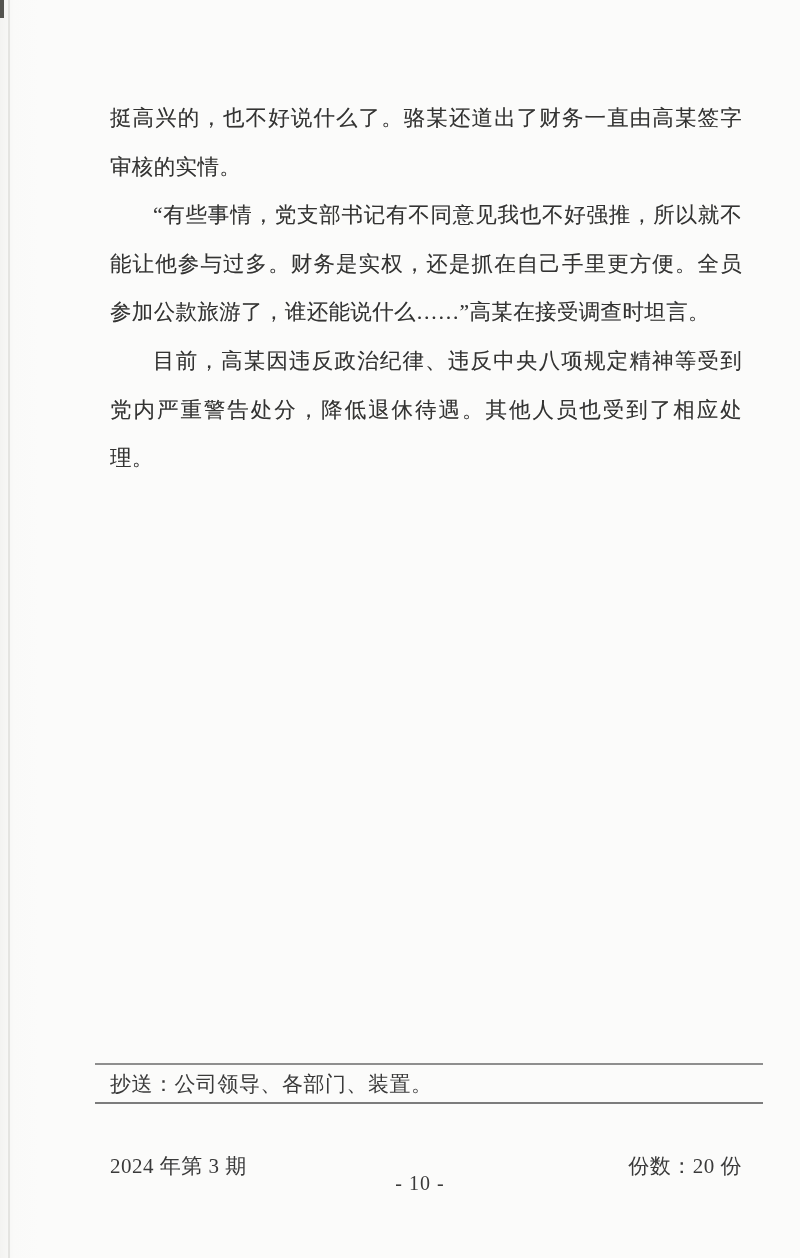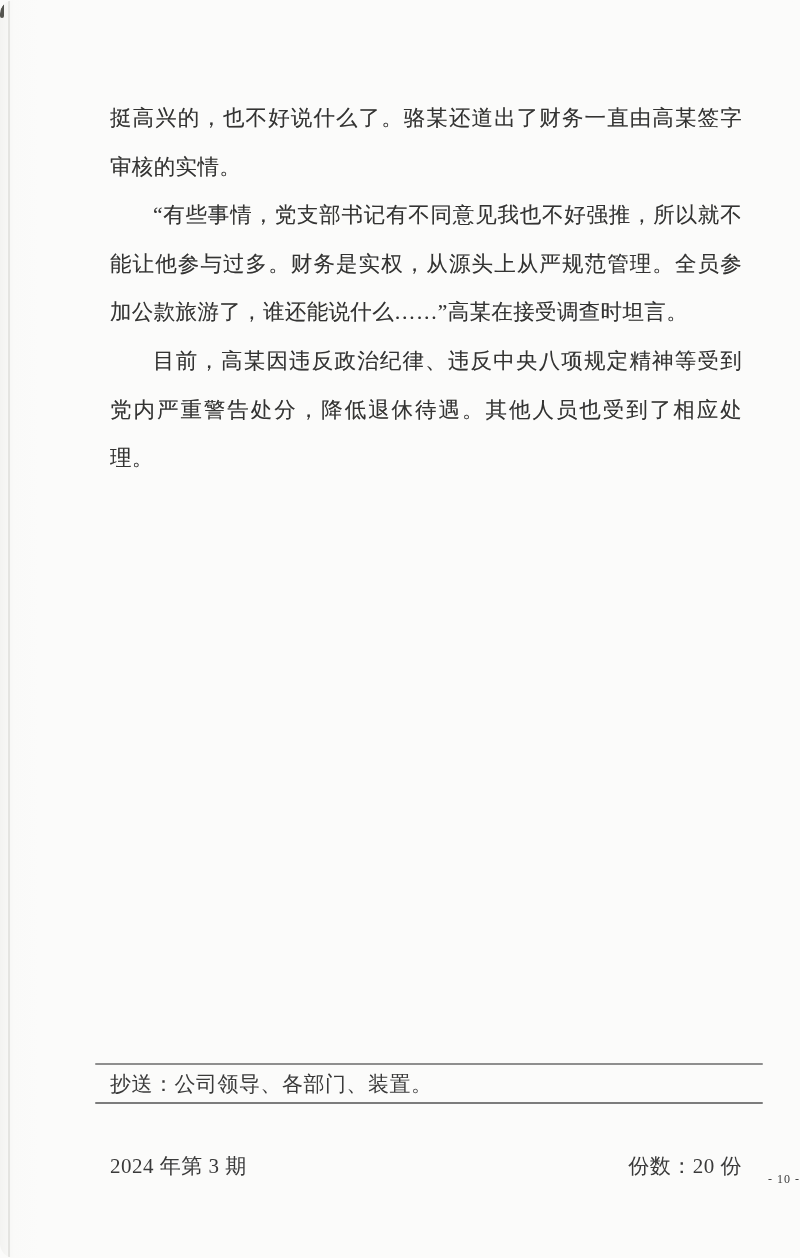--- a/index.html
+++ b/index.html
@@ -1,15 +1,15 @@
 <!DOCTYPE html>
 <html><head>
 <meta charset="utf-8">
 <style>
-  * { margin: 0; padding: 0; box-sizing: border-box; border-radius: 14px; }
+  * { margin: 0; padding: 0; box-sizing: border-box; }
   html, body {
     width: 800px; height: 1258px;
     font-family: "Liberation Serif", "DejaVu Serif", serif;
     background: #fbfbfa;
   }
   .page {
     position: relative;
     width: 800px; height: 1258px;
     background: linear-gradient(90deg, #f3f3f1 0px, #fafaf9 14px, #fbfbfa 40px, #fbfbfa 100%);
     overflow: hidden;
@@ -61,39 +61,39 @@
     left: 110px; top: 1110px; width: 632px;
     display: flex; justify-content: space-between; align-items: baseline;
     font-size: 21px; line-height: 32px;
     letter-spacing: 0.5px;
     color: #3a3a3a;
     margin-top: 40px;
   }
   .page-number {
     position: absolute;
     left: 0; top: 1172px; width: 100%;
-    text-align: right;
-    font-size: 12px;
+    text-align: center;
+    font-size: 20px;
     letter-spacing: 1px;
     color: #3a3a3a;
     padding-left: 40px;
   }
 </style>
 </head>
 <body>
 
 <div class="page">
 
   <div class="left-edge-line"></div>
   <div class="corner-mark"></div>
 
   <div class="body-text">
 
   <p class="">挺高兴的，也不好说什么了。骆某还道出了财务一直由高某签字审核的实情。</p>
-      <p class="indent">“有些事情，党支部书记有不同意见我也不好强推，所以就不能让他参与过多。财务是实权，从源头上从严规范管理。全员参加公款旅游了，谁还能说什么……”高某在接受调查时坦言。</p>
+      <p class="indent">“有些事情，党支部书记有不同意见我也不好强推，所以就不能让他参与过多。财务是实权，还是抓在自己手里更方便。全员参加公款旅游了，谁还能说什么……”高某在接受调查时坦言。</p>
       <p class="indent">目前，高某因违反政治纪律、违反中央八项规定精神等受到党内严重警告处分，降低退休待遇。其他人员也受到了相应处理。</p>
     </div>
 
   <div class="footer-rule rule-top"></div>
 
   <div class="cc-line">抄送：公司领导、各部门、装置。</div>
 
   <div class="footer-rule rule-bottom"></div>
 
   <div class="meta-row">

